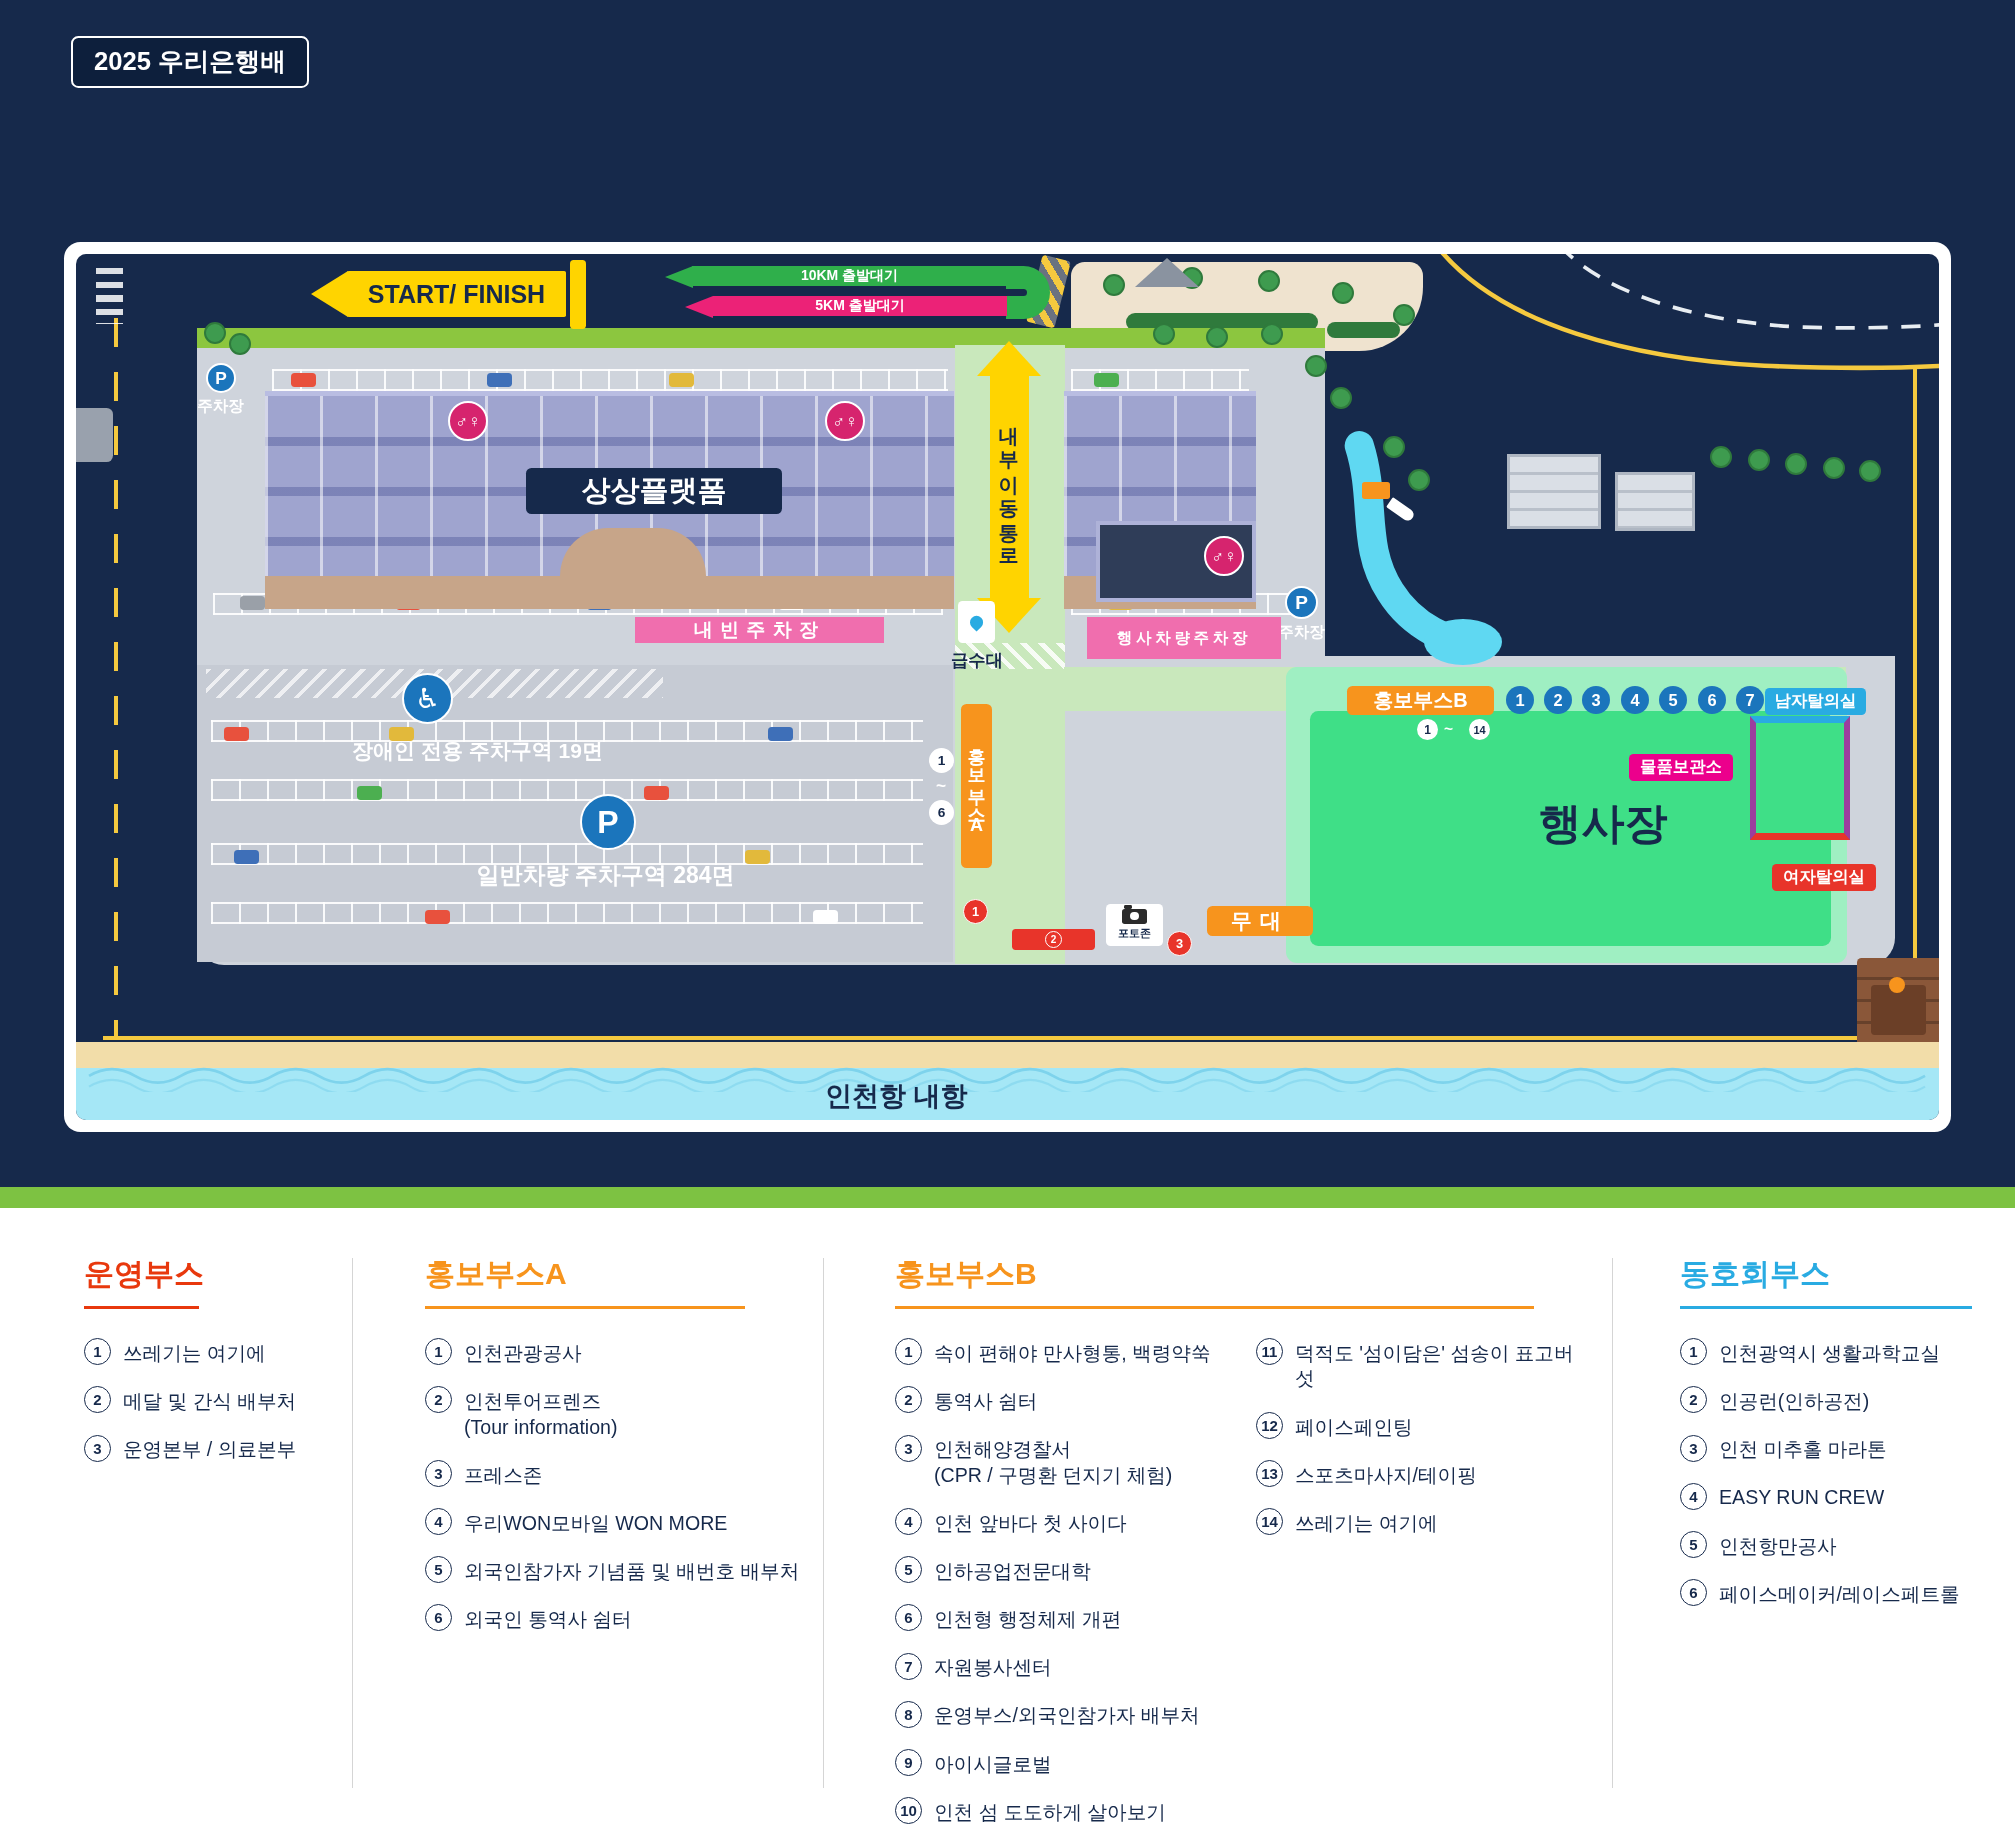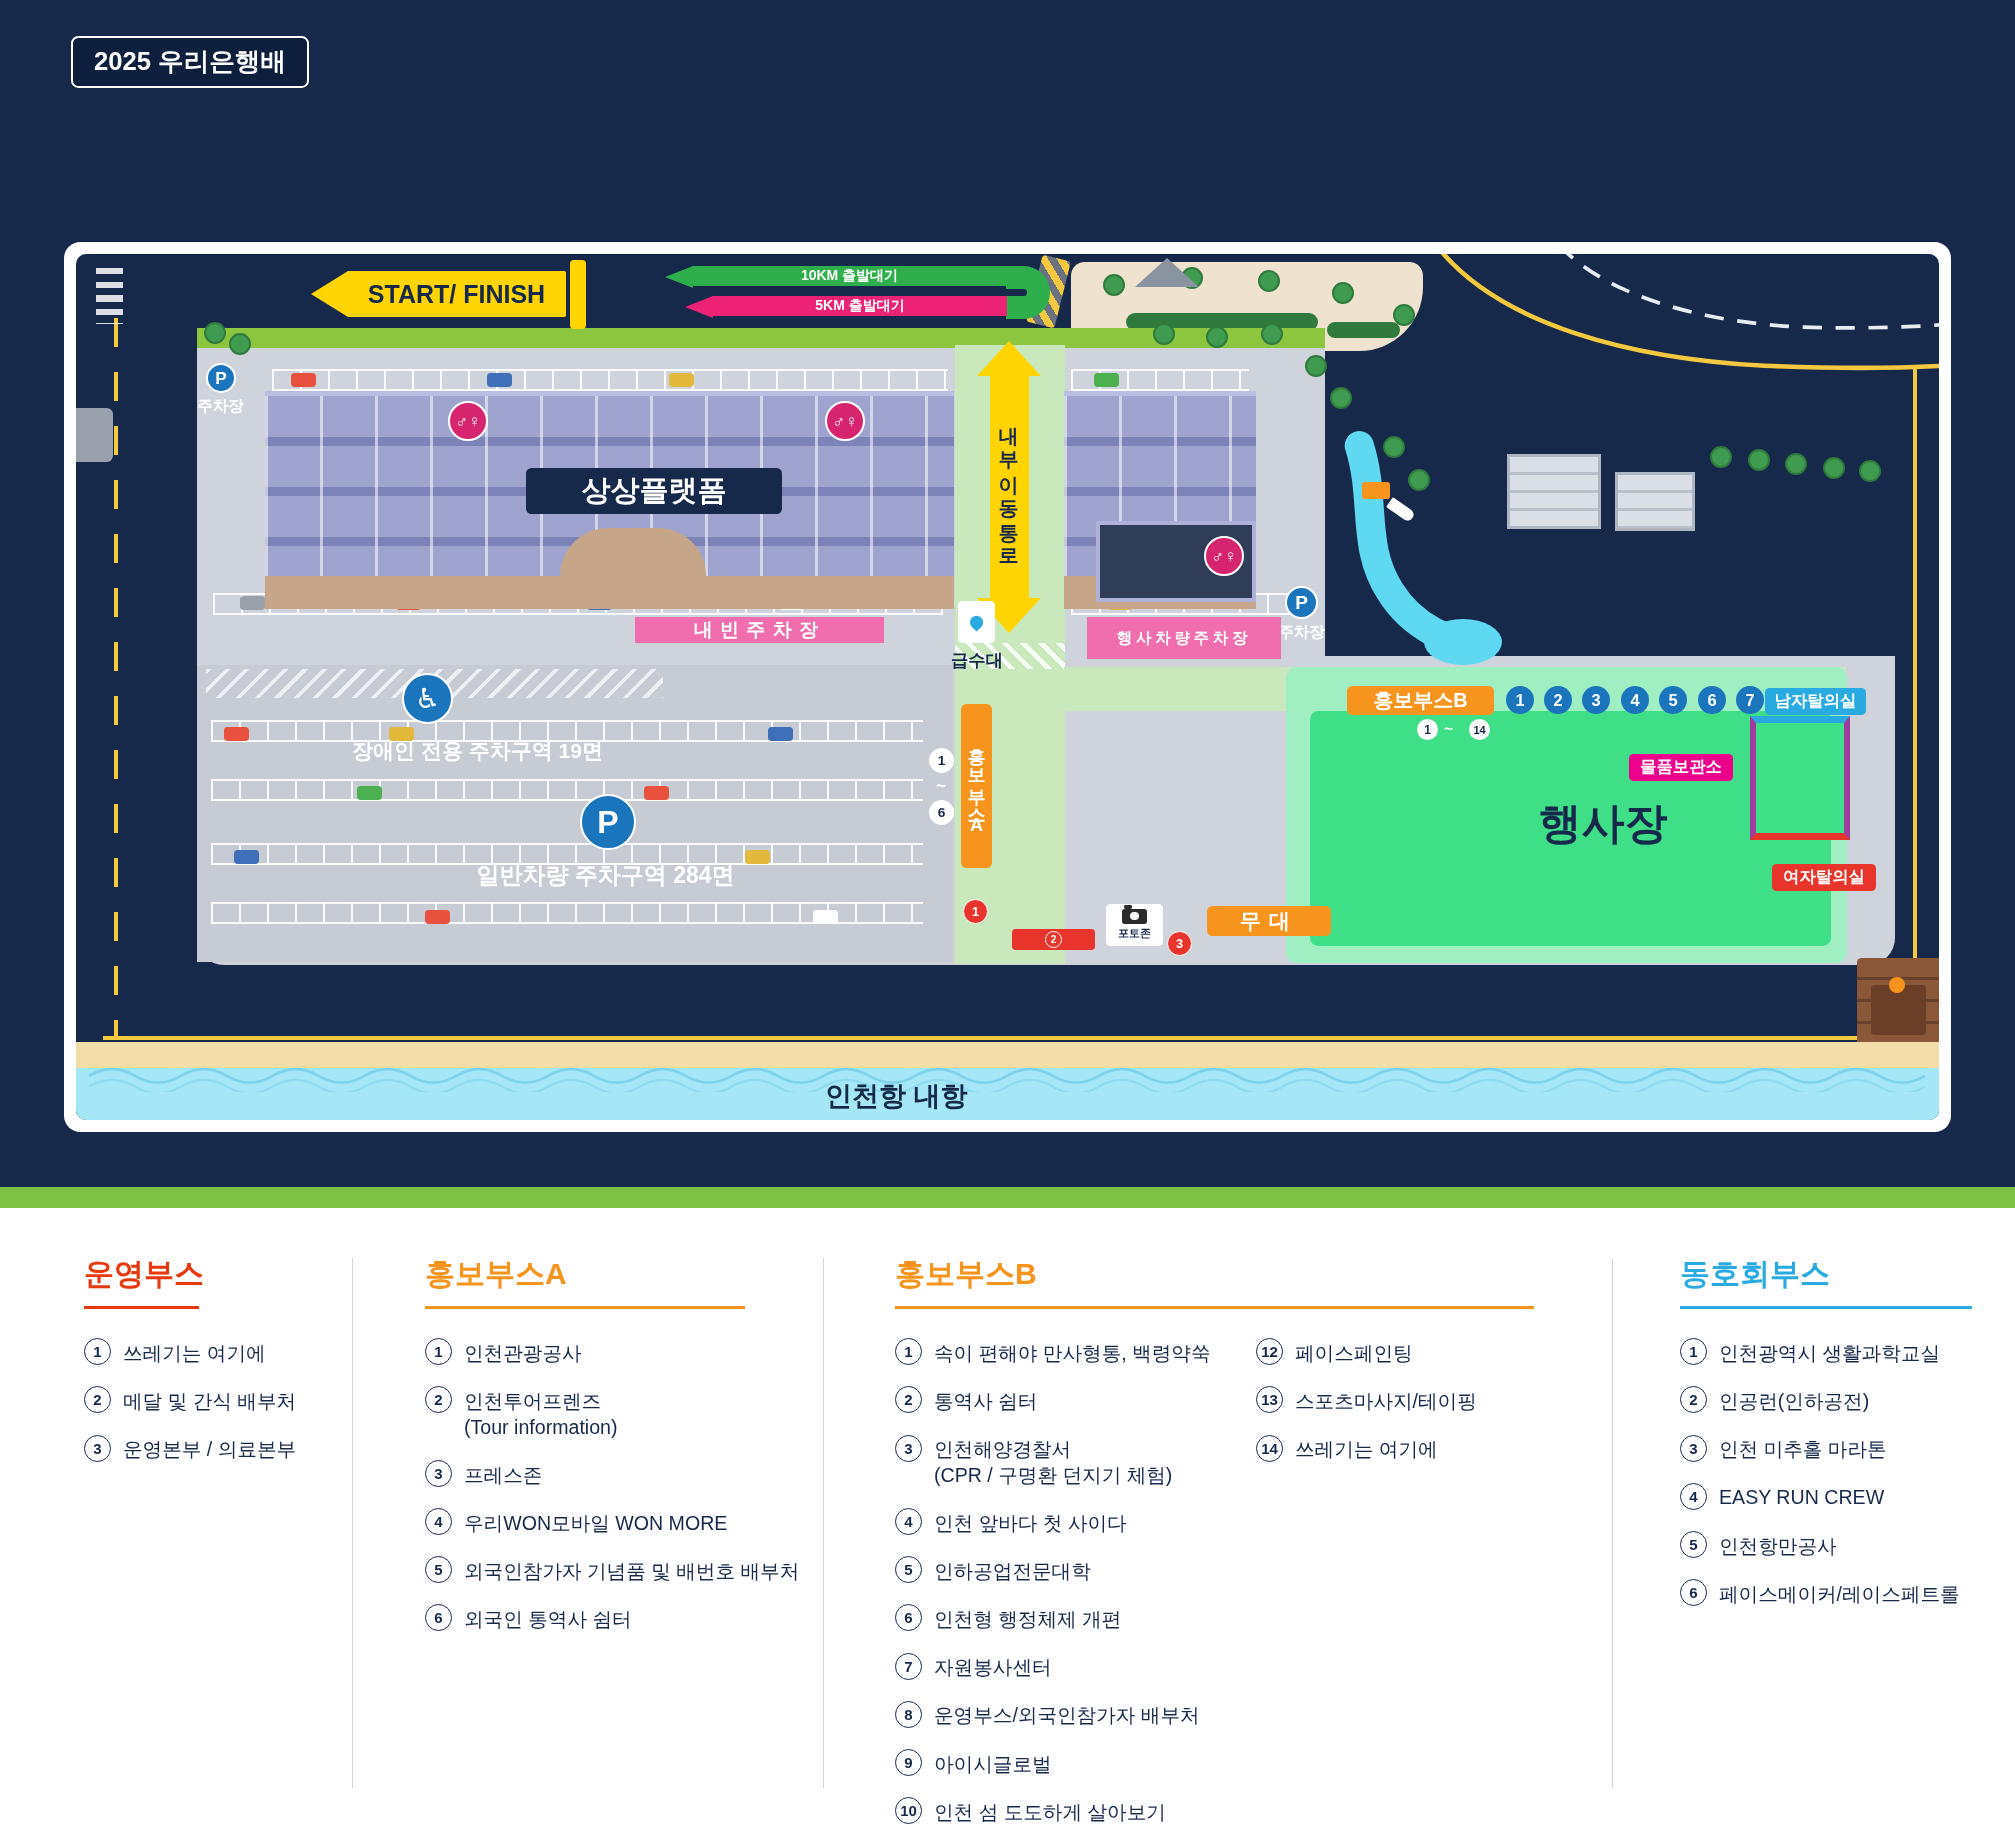--- a/index.html
+++ b/index.html
@@ -269,21 +269,21 @@
       <div class="bnum" style="left:1660px;top:432px;">7</div>
       <div class="num-circle" style="left:1341px;top:465px;width:21px;height:21px;font-size:12px;">1</div>
       <div style="left:1368px;top:466px;color:#fff;font-size:15.5px;font-weight:800;">~</div>
       <div class="num-circle" style="left:1393px;top:465px;width:21px;height:21px;font-size:11px;">14</div>
 
       <div class="room-label" style="left:1689px;top:434px;width:101px;height:26.5px;background:#29ABE2;">남자탈의실</div>
       <div class="chg-square"></div>
       <div class="room-label" style="left:1553px;top:500px;width:104px;height:26.5px;background:#EC008C;">물품보관소</div>
       <div class="room-label" style="left:1696px;top:610px;width:104px;height:26.5px;background:#E8342A;">여자탈의실</div>
 
-      <div class="orange-label" style="left:1131px;top:652px;width:124px;height:30px;font-size:21px;letter-spacing:8.2px;">무대</div>
+      <div class="orange-label" style="left:1131px;top:652px;width:106px;height:30px;font-size:21px;letter-spacing:8.2px;">무대</div>
       <div class="photo-box">
         <div class="camera"></div>
         <div style="color:#16294B;font-size:11px;font-weight:800;margin-top:1.8px;">포토존</div>
       </div>
       <div class="red-circle" style="left:887px;top:645px;width:25px;height:25px;font-size:12.8px;">1</div>
       <div class="m2-bar">
           <div class="m2-num">2</div>
         </div>
       <div class="red-circle" style="left:1091px;top:677px;width:25px;height:25px;font-size:12.8px;">3</div>
 
@@ -421,20 +421,24 @@
               <span class="badge-num">9</span>
               <span class="itext">아이시글로벌</span>
             </div>
           <div class="lg-item">
               <span class="badge-num">10</span>
               <span class="itext">인천 섬 도도하게 살아보기</span>
             </div>
         </div>
         <div class="b-col" style="width:333px;">
           <div class="lg-item">
+              <span class="badge-num">11</span>
+              <span class="itext">덕적도 '섬이담은' 섬송이 표고버섯</span>
+            </div>
+          <div class="lg-item">
               <span class="badge-num">12</span>
               <span class="itext">페이스페인팅</span>
             </div>
           <div class="lg-item">
               <span class="badge-num">13</span>
               <span class="itext">스포츠마사지/테이핑</span>
             </div>
           <div class="lg-item">
               <span class="badge-num">14</span>
               <span class="itext">쓰레기는 여기에</span>

